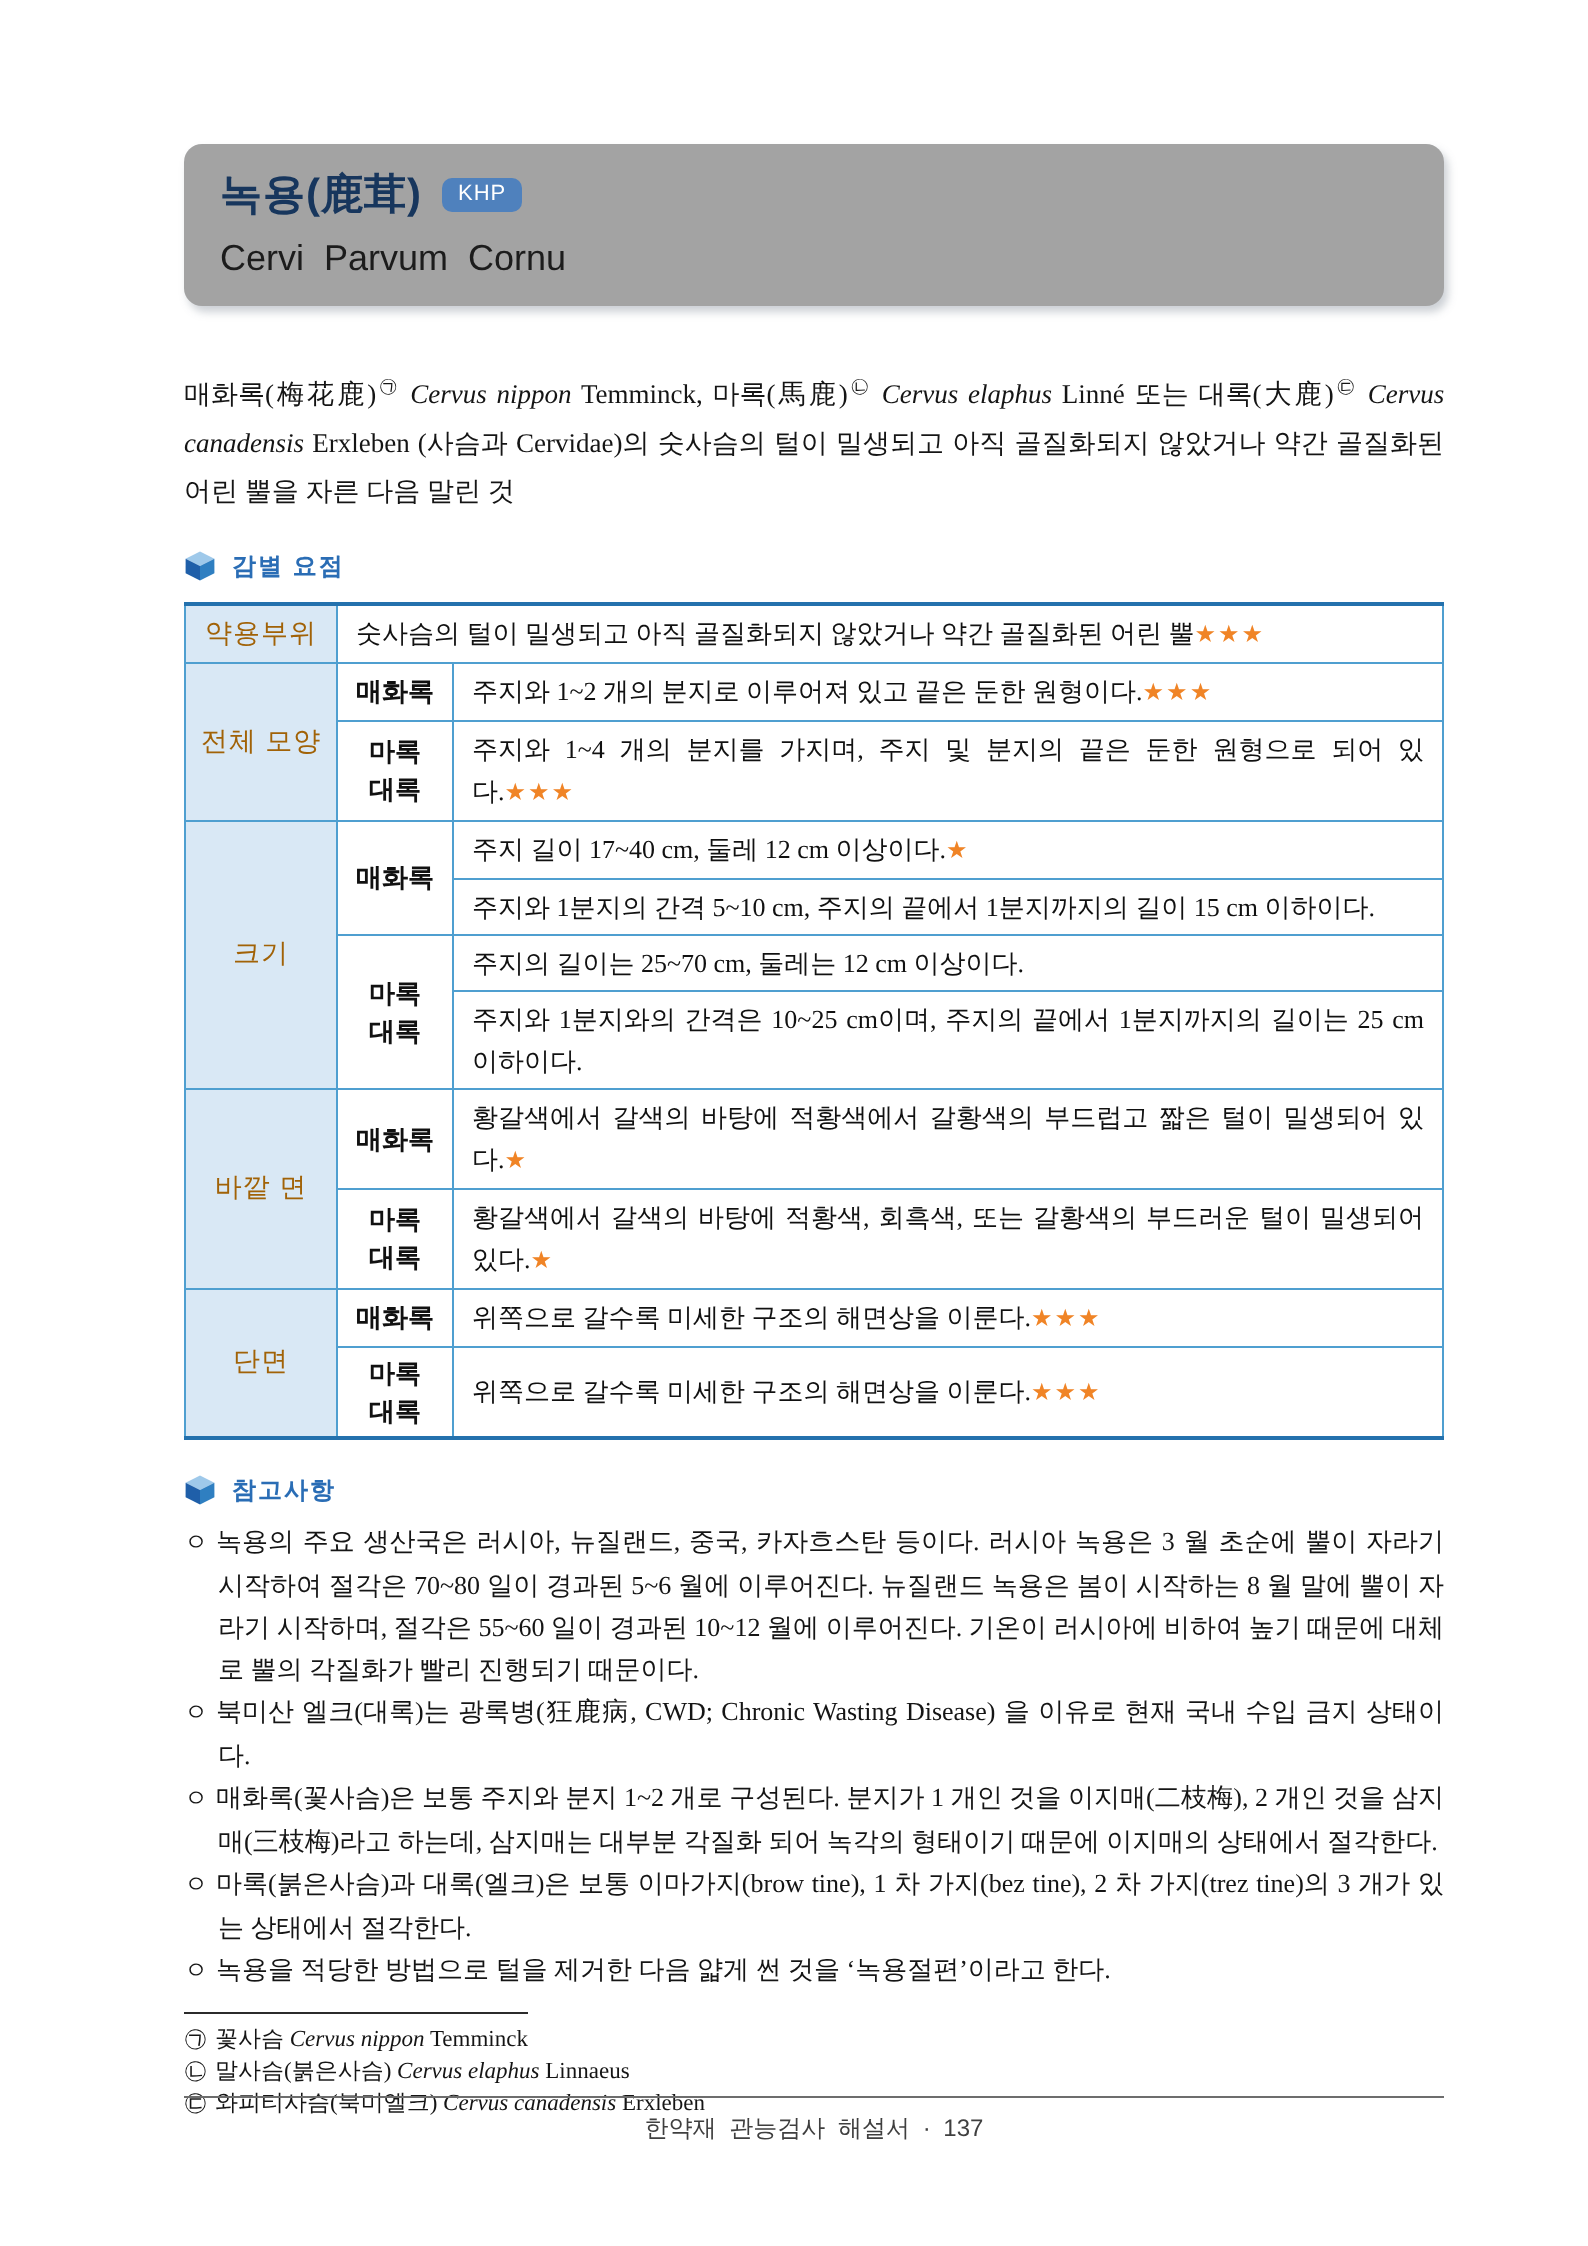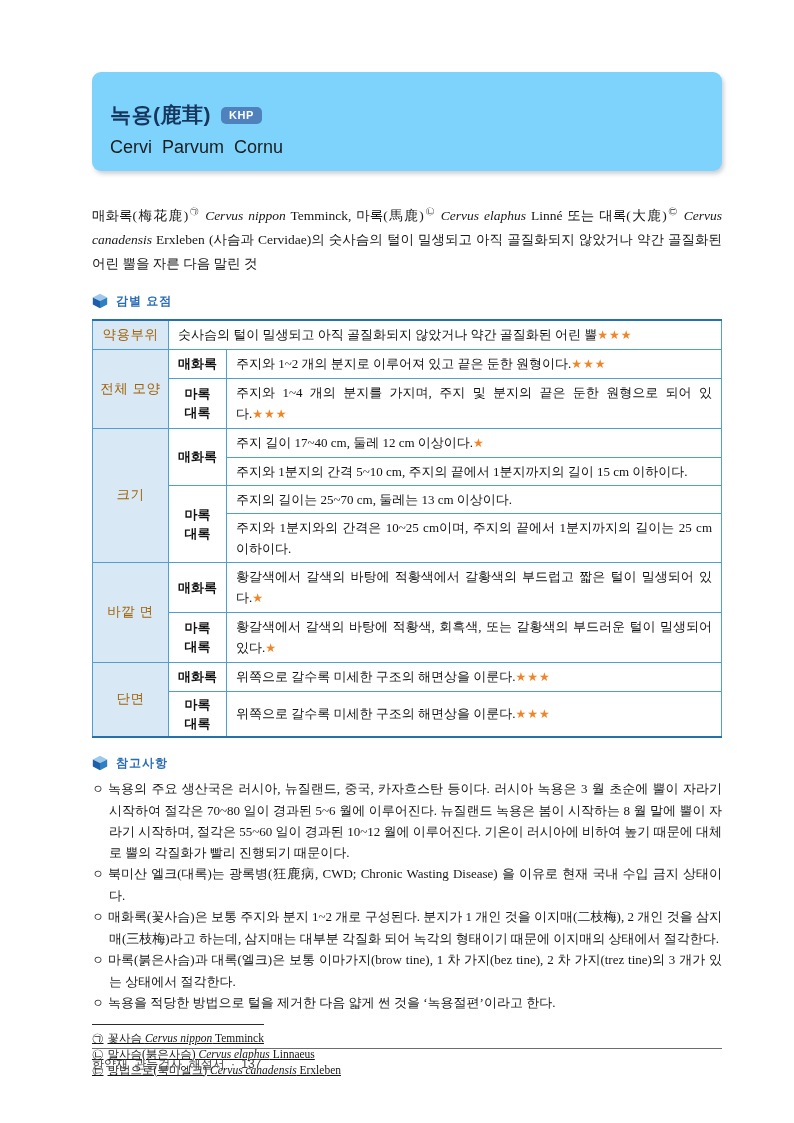--- a/index.html
+++ b/index.html
@@ -8,33 +8,33 @@
     position:relative;
     width:794px; height:1123px;
     background:#ffffff;
     overflow:hidden;
     padding:72px 72px 0 92px;
     font-family:"Liberation Serif","DejaVu Serif",serif;
     color:#111;
   }
   
   .header-card {
-    background:#7dd3fc;
+    background:#a3a3a3;
     border-radius:9px;
-    padding:29px 18px 13px;
+    padding:11px 18px 13px;
     box-shadow:2px 3px 4px rgba(110,120,135,.35);
   }
   .title-row { display:flex; align-items:center; gap:10px; }
   .drug-title {
     font-family:"Liberation Sans","DejaVu Sans",sans-serif;
     font-size:21px; font-weight:bold; color:#17365d; letter-spacing:.5px;
   }
   .khp-badge {
     font-family:"Liberation Sans","DejaVu Sans",sans-serif;
-    background:#4f81bd; color:#fff; font-size:11px; font-weight:bold;
+    background:#4f81bd; color:#fff; font-size:11px; font-weight:normal;
     padding:2px 8px 3px; border-radius:5px; letter-spacing:.5px;
   }
   .latin-name {
     margin-top:8px;
     font-family:"Liberation Sans","DejaVu Sans",sans-serif;
     font-size:18px; color:#1c1c1c; word-spacing:5px;
   }
   
   .intro {
     margin-top:28px;
@@ -72,28 +72,28 @@
   td.dash-t { border-top:1px dashed #8cc0e4; }
   .stars { color:#f08426; font-size:12px; letter-spacing:1px; font-family:"DejaVu Sans",sans-serif; }
   
   .notes { margin-top:6px; }
   .note {
     font-size:13px; line-height:21px; text-align:justify; color:#151515;
     padding-left:17px; text-indent:-17px;
   }
   .nmark { font-family:"Liberation Sans","DejaVu Sans",sans-serif; font-size:12px; margin-right:4px; }
   
-  .footnotes { margin-top:10px;text-decoration:underline; }
+  .footnotes { margin-top:10px; }
   .fn-rule { width:172px; border-top:1.5px solid #2b2b2b; margin-bottom:5px; }
   .fn { font-size:11.5px; line-height:16px; color:#151515; }
   .fn-mark { margin-right:4px; }
   
   .page-footer {
     position:absolute; left:92px; right:72px; top:1048px;
-    border-top:1px solid #6d6d6d; padding-top:7px;
+    border-top:1px solid #6d6d6d; text-align:center; padding-top:7px;
     font-family:"Liberation Sans","DejaVu Sans",sans-serif;
     font-size:12px; color:#3f3f3f; word-spacing:3px;
   }
 </style>
 </head>
 <body>
 
 <div class="page">
 
   <div class="header-card">
@@ -140,21 +140,21 @@
         <td class="gcell" rowspan="4">크기</td>
         <td class="scell" rowspan="2">매화록</td>
         <td class="ccell dash-b"><span>주지 길이 17~40 cm, 둘레 12 cm 이상이다.</span><span class="stars">★</span></td>
       </tr>
       <tr>
         <td class="ccell dash-t"><span>주지와 1분지의 간격 5~10 cm, 주지의 끝에서 1분지까지의 길이 15 cm 이하이다.</span></td>
       </tr>
       <tr>
         <td class="scell" rowspan="2">마록
 대록</td>
-        <td class="ccell dash-b"><span>주지의 길이는 25~70 cm, 둘레는 13 cm 이상이다.</span></td>
+        <td class="ccell dash-b"><span>주지의 길이는 25~70 cm, 둘레는 12 cm 이상이다.</span></td>
       </tr>
       <tr>
         <td class="ccell dash-t"><span>주지와 1분지와의 간격은 10~25 cm이며, 주지의 끝에서 1분지까지의 길이는 25 cm 이하이다.</span></td>
       </tr>
       <tr>
         <td class="gcell" rowspan="2">바깥 면</td>
         <td class="scell">매화록</td>
         <td class="ccell"><span>황갈색에서 갈색의 바탕에 적황색에서 갈황색의 부드럽고 짧은 털이 밀생되어 있다.</span><span class="stars">★</span></td>
       </tr>
       <tr>
@@ -189,21 +189,21 @@
     <div class="note"><span class="nmark">ㅇ</span><span>북미산 엘크(대록)는 광록병(狂鹿病, CWD; Chronic Wasting Disease) 을 이유로 현재 국내 수입 금지 상태이다.</span></div>
     <div class="note"><span class="nmark">ㅇ</span><span>매화록(꽃사슴)은 보통 주지와 분지 1~2 개로 구성된다. 분지가 1 개인 것을 이지매(二枝梅), 2 개인 것을 삼지매(三枝梅)라고 하는데, 삼지매는 대부분 각질화 되어 녹각의 형태이기 때문에 이지매의 상태에서 절각한다.</span></div>
     <div class="note"><span class="nmark">ㅇ</span><span>마록(붉은사슴)과 대록(엘크)은 보통 이마가지(brow tine), 1 차 가지(bez tine), 2 차 가지(trez tine)의 3 개가 있는 상태에서 절각한다.</span></div>
     <div class="note"><span class="nmark">ㅇ</span><span>녹용을 적당한 방법으로 털을 제거한 다음 얇게 썬 것을 ‘녹용절편’이라고 한다.</span></div>
   </div>
 
   <div class="footnotes">
     <div class="fn-rule"></div>
     <div class="fn"><span class="fn-mark">㉠</span><span>꽃사슴 </span><span class="species">Cervus nippon</span><span> Temminck</span></div>
     <div class="fn"><span class="fn-mark">㉡</span><span>말사슴(붉은사슴) </span><span class="species">Cervus elaphus</span><span> Linnaeus</span></div>
-    <div class="fn"><span class="fn-mark">㉢</span><span>방법으로(북미엘크) </span><span class="species">Cervus canadensis</span><span> Erxleben</span></div>
+    <div class="fn"><span class="fn-mark">㉢</span><span>와피티사슴(북미엘크) </span><span class="species">Cervus canadensis</span><span> Erxleben</span></div>
   </div>
 
   <div class="page-footer">
     <span>한약재 관능검사 해설서</span>
     <span>·</span>
     <span>137</span>
   </div>
 
 </div>
 

